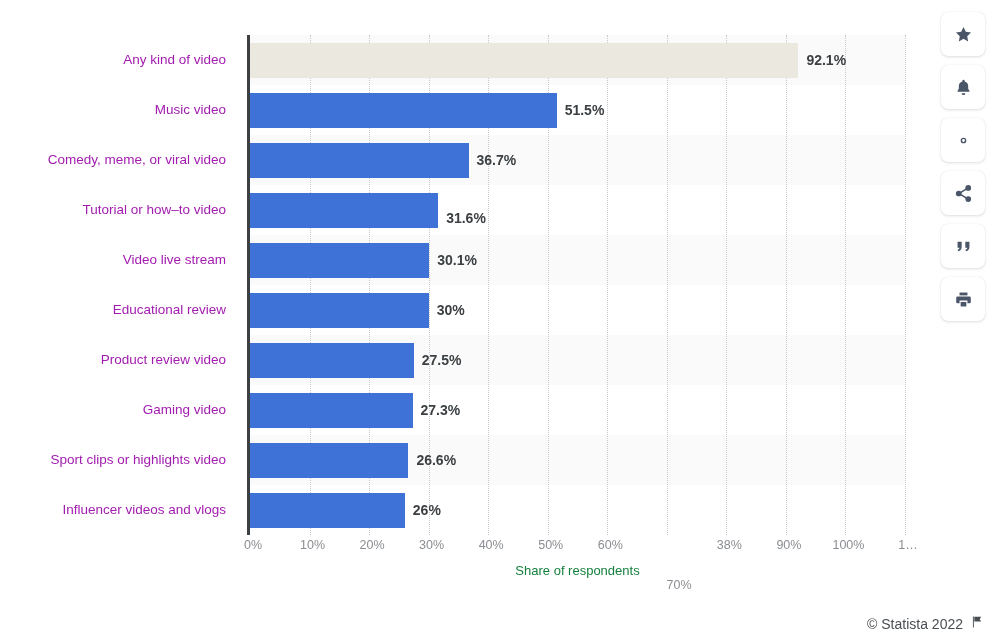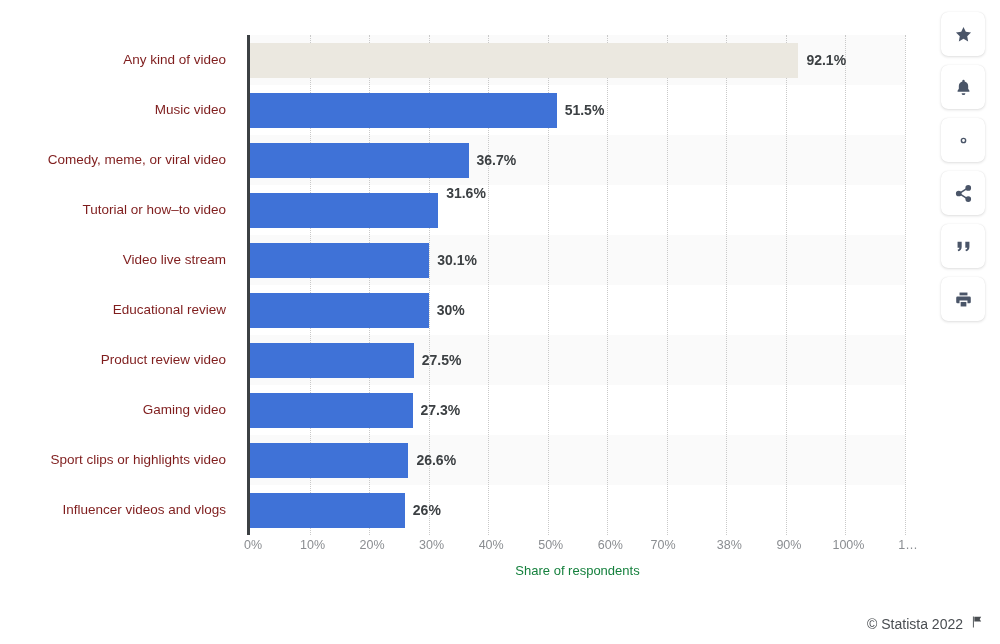--- a/index.html
+++ b/index.html
@@ -32,21 +32,21 @@
     width: 240px;
     height: 500px;
   }
   .cat-label {
     position: absolute;
     right: 14px;
     height: 50px;
     line-height: 50px;
     white-space: nowrap;
     font-size: 13.5px;
-    color: #7f1d1d;
+    color: #a21caf;
     text-align: right;
   }
 
   
   #plot-area {
     position: absolute;
     left: 250px;
     top: 35px;
     width: 655px;
     height: 500px;
@@ -196,21 +196,21 @@
       <div class="gridline" style="left: 535.909px;"></div>
       <div class="gridline" style="left: 595.455px;"></div>
       <div class="gridline" style="left: 655px;"></div>
       <div class="bar highlight" style="width: 548.414px; top: 7.5px; left: 0px;"></div>
       <div class="bar-value" style="left: 556.414px; top: 7.5px;">92.1%</div>
       <div class="bar" style="width: 306.659px; top: 57.5px; left: 0px;"></div>
       <div class="bar-value" style="left: 314.659px; top: 57.5px;">51.5%</div>
       <div class="bar" style="width: 218.532px; top: 107.5px; left: 0px;"></div>
       <div class="bar-value" style="left: 226.532px; top: 107.5px;">36.7%</div>
       <div class="bar" style="width: 188.164px; top: 157.5px; left: 0px;"></div>
-      <div class="bar-value" style="left: 196.164px; top: 141px;">31.6%</div>
+      <div class="bar-value" style="left: 196.164px; top: 166px;">31.6%</div>
       <div class="bar" style="width: 179.232px; top: 207.5px; left: 0px;"></div>
       <div class="bar-value" style="left: 187.232px; top: 207.5px;">30.1%</div>
       <div class="bar" style="width: 178.636px; top: 257.5px; left: 0px;"></div>
       <div class="bar-value" style="left: 186.636px; top: 257.5px;">30%</div>
       <div class="bar" style="width: 163.75px; top: 307.5px; left: 0px;"></div>
       <div class="bar-value" style="left: 171.75px; top: 307.5px;">27.5%</div>
       <div class="bar" style="width: 162.559px; top: 357.5px; left: 0px;"></div>
       <div class="bar-value" style="left: 170.559px; top: 357.5px;">27.3%</div>
       <div class="bar" style="width: 158.391px; top: 407.5px; left: 0px;"></div>
       <div class="bar-value" style="left: 166.391px; top: 407.5px;">26.6%</div>
@@ -219,21 +219,21 @@
     </div>
 
   <div id="x-axis">
       <div class="xtick" style="left: 3px;">0%</div>
       <div class="xtick" style="left: 62.5455px;">10%</div>
       <div class="xtick" style="left: 122.091px;">20%</div>
       <div class="xtick" style="left: 181.636px;">30%</div>
       <div class="xtick" style="left: 241.182px;">40%</div>
       <div class="xtick" style="left: 300.727px;">50%</div>
       <div class="xtick" style="left: 360.273px;">60%</div>
-      <div class="xtick" style="left: 413px;">70%</div>
+      <div class="xtick" style="left: 429px; margin-top: 40px;">70%</div>
       <div class="xtick" style="left: 479.364px;">38%</div>
       <div class="xtick" style="left: 538.909px;">90%</div>
       <div class="xtick" style="left: 598.455px;">100%</div>
       <div class="xtick" style="left: 658px;">1…</div>
     </div>
   <div id="x-axis-title">Share of respondents</div>
 </div>
 
 <div id="side-toolbar">
   <div class="tool-btn">

